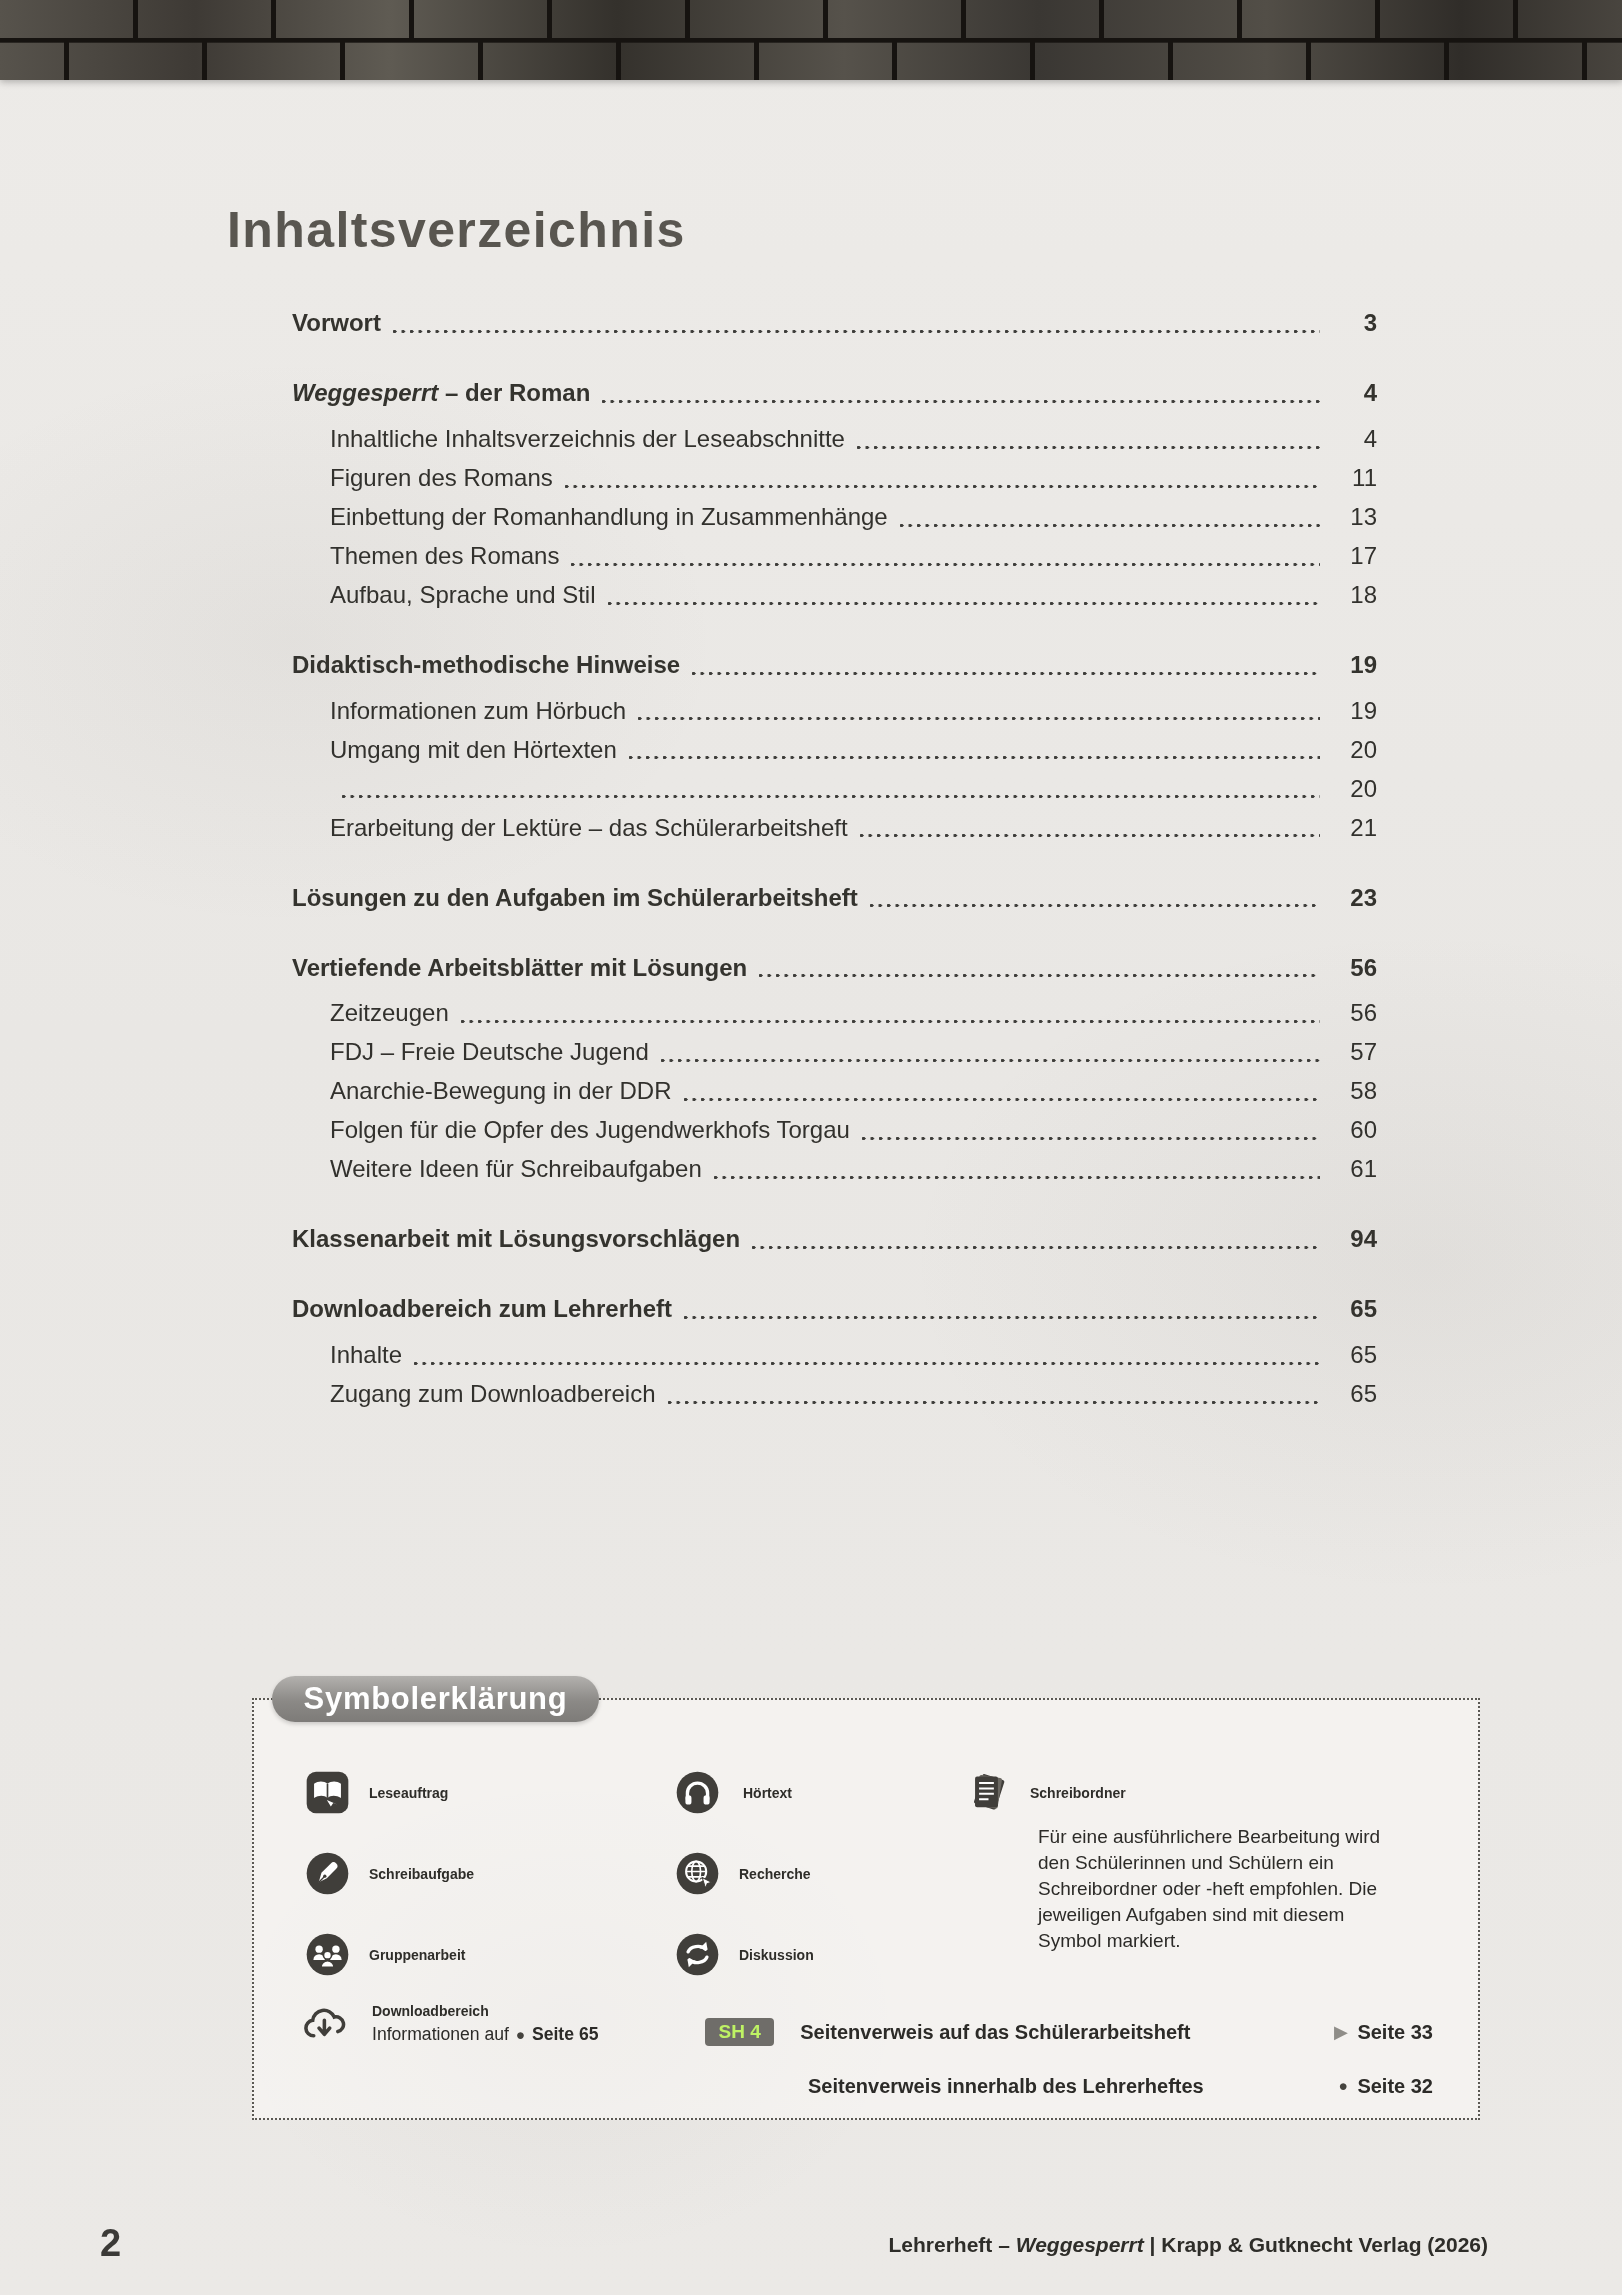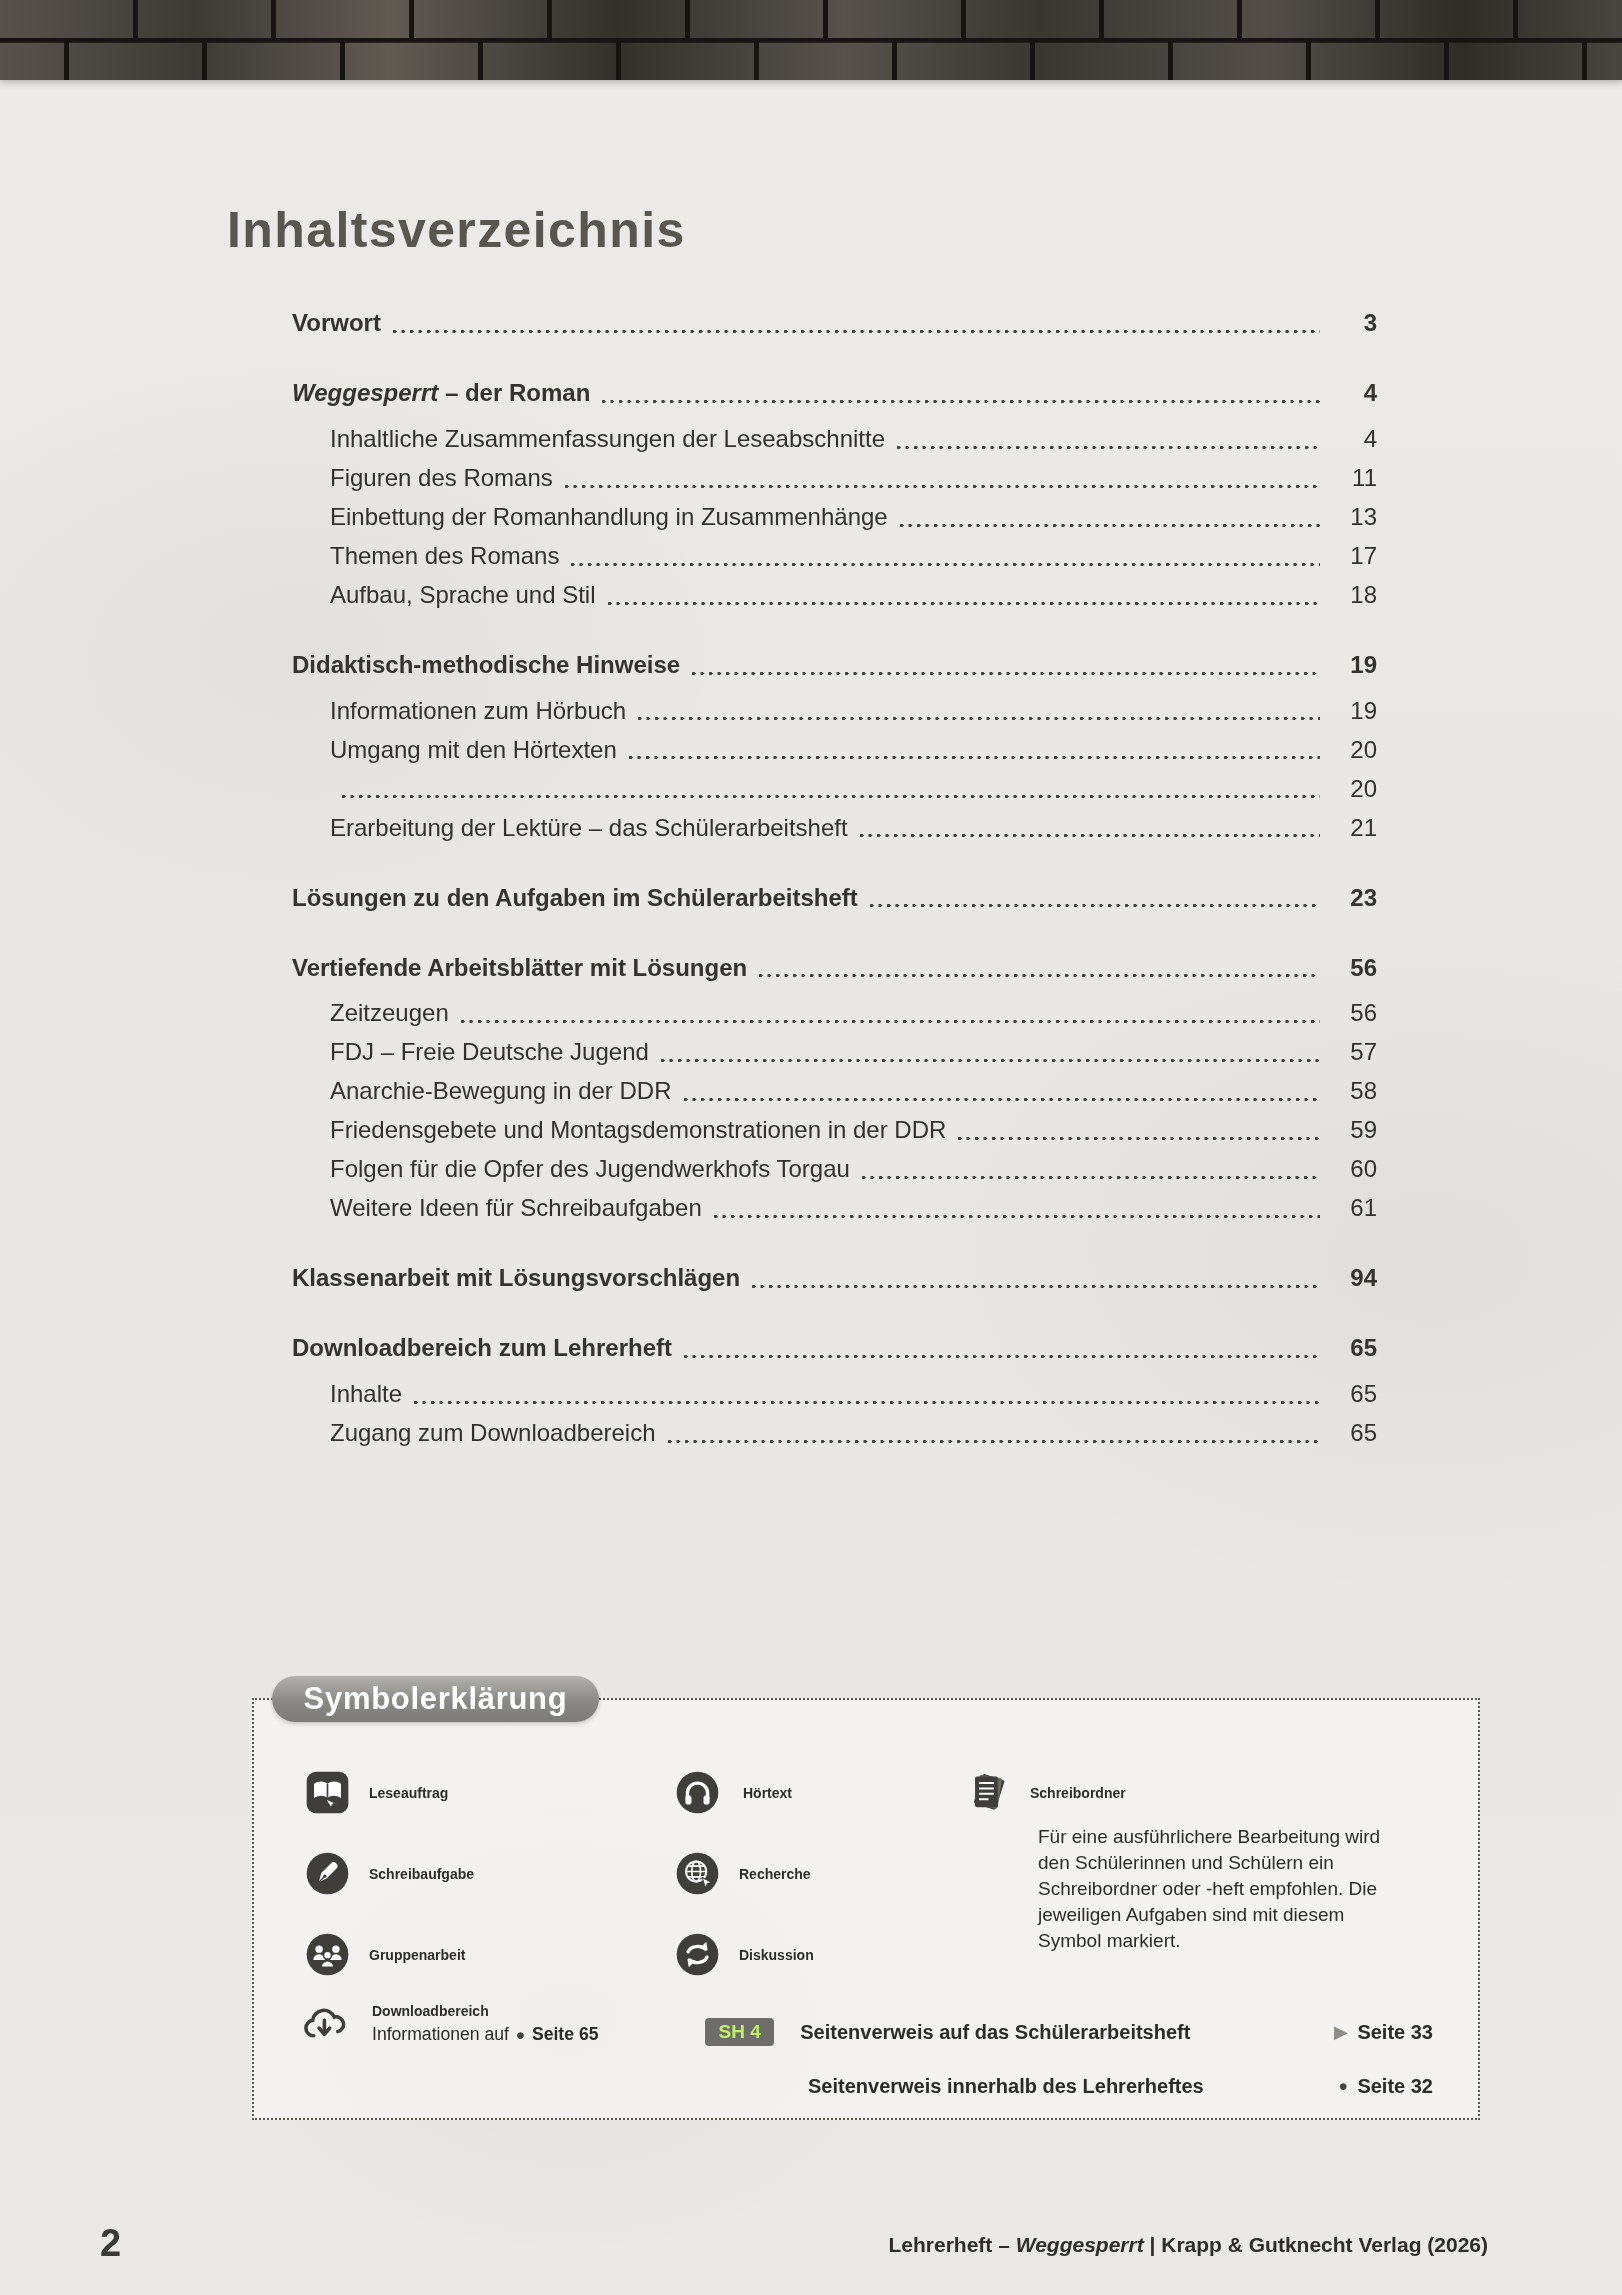--- a/index.html
+++ b/index.html
@@ -104,21 +104,21 @@
       <span class="pg">3</span>
     </div>
 
     <div class="toc-row b g">
       <span class="toc-label"><i>Weggesperrt</i><span> – der Roman</span></span>
       <span class="dots"></span>
       <span class="pg">4</span>
     </div>
 
     <div class="toc-row sub">
-      <span class="toc-label"><span>Inhaltliche Zusammenfassungen der Leseabschnitte</span></span>
+      <span class="toc-label"><span>Inhaltliche Inhaltsverzeichnis der Leseabschnitte</span></span>
       <span class="dots"></span>
       <span class="pg">4</span>
     </div>
 
     <div class="toc-row sub">
       <span class="toc-label"><span>Figuren des Romans</span></span>
       <span class="dots"></span>
       <span class="pg">11</span>
     </div>
 
@@ -192,25 +192,20 @@
       <span class="dots"></span>
       <span class="pg">57</span>
     </div>
 
     <div class="toc-row sub">
       <span class="toc-label"><span>Anarchie-Bewegung in der DDR</span></span>
       <span class="dots"></span>
       <span class="pg">58</span>
     </div>
 
-    <div class="toc-row sub">
-      <span class="toc-label"><span>Friedensgebete und Montagsdemonstrationen in der DDR</span></span>
-      <span class="dots"></span>
-      <span class="pg">59</span>
-    </div>
 
     <div class="toc-row sub">
       <span class="toc-label"><span>Folgen für die Opfer des Jugendwerkhofs Torgau</span></span>
       <span class="dots"></span>
       <span class="pg">60</span>
     </div>
 
     <div class="toc-row sub">
       <span class="toc-label"><span>Weitere Ideen für Schreibaufgaben</span></span>
       <span class="dots"></span>

